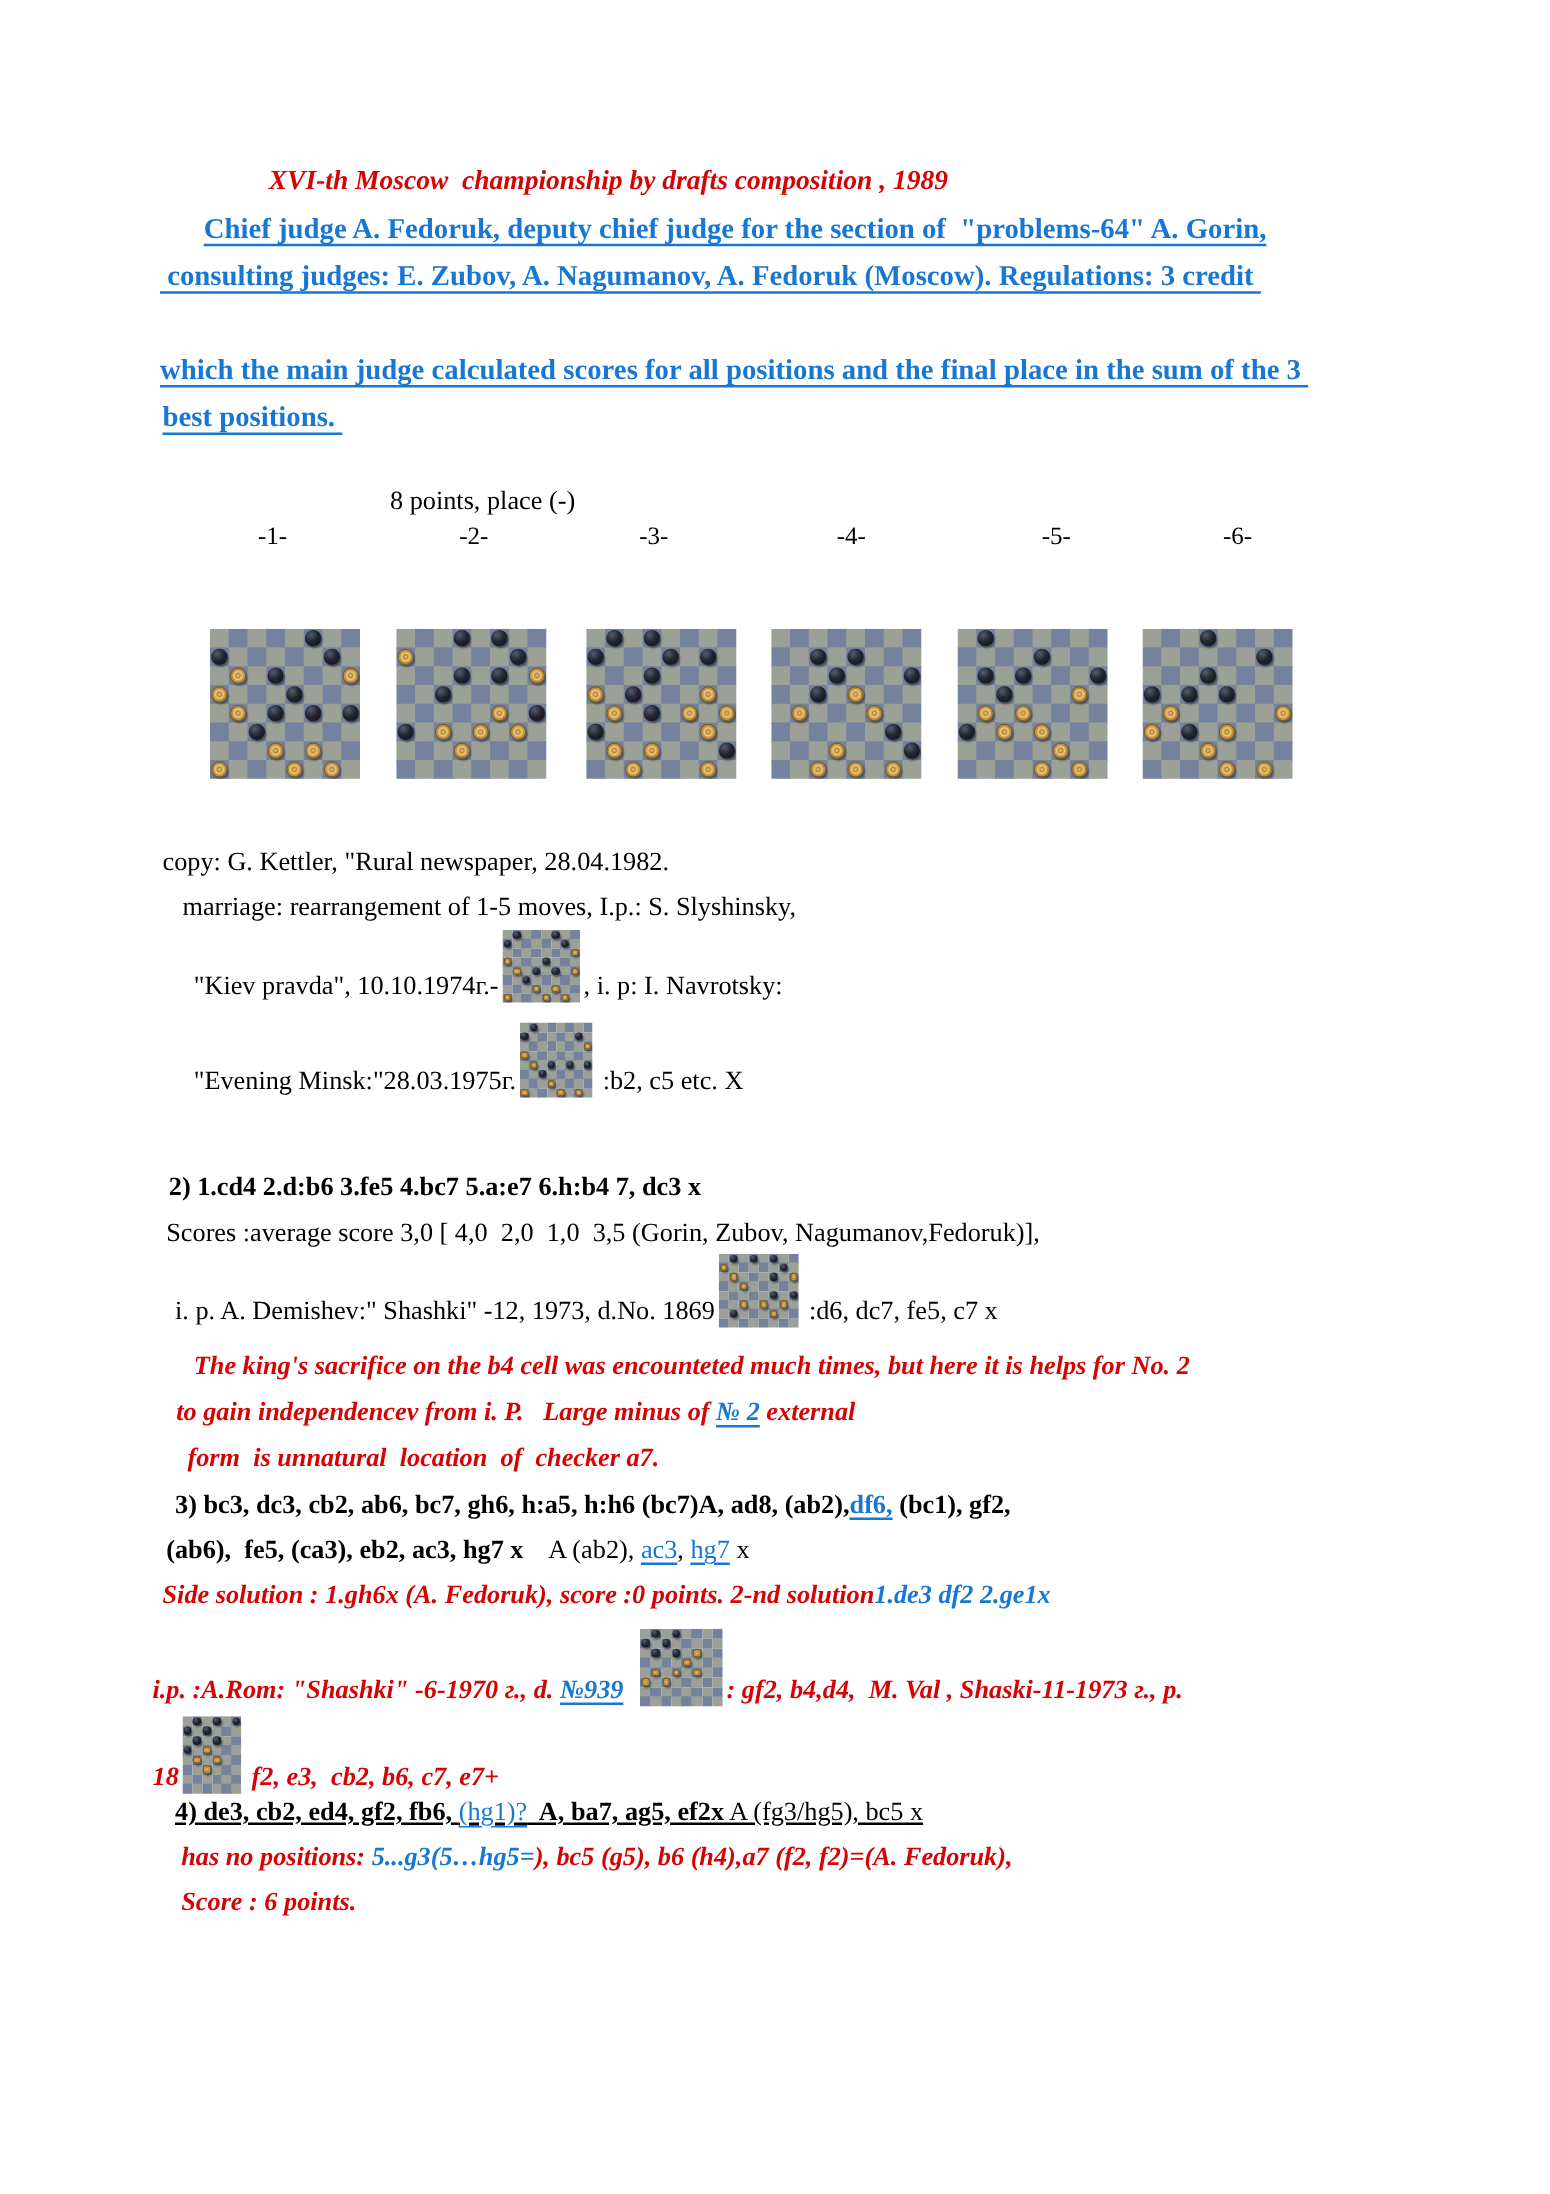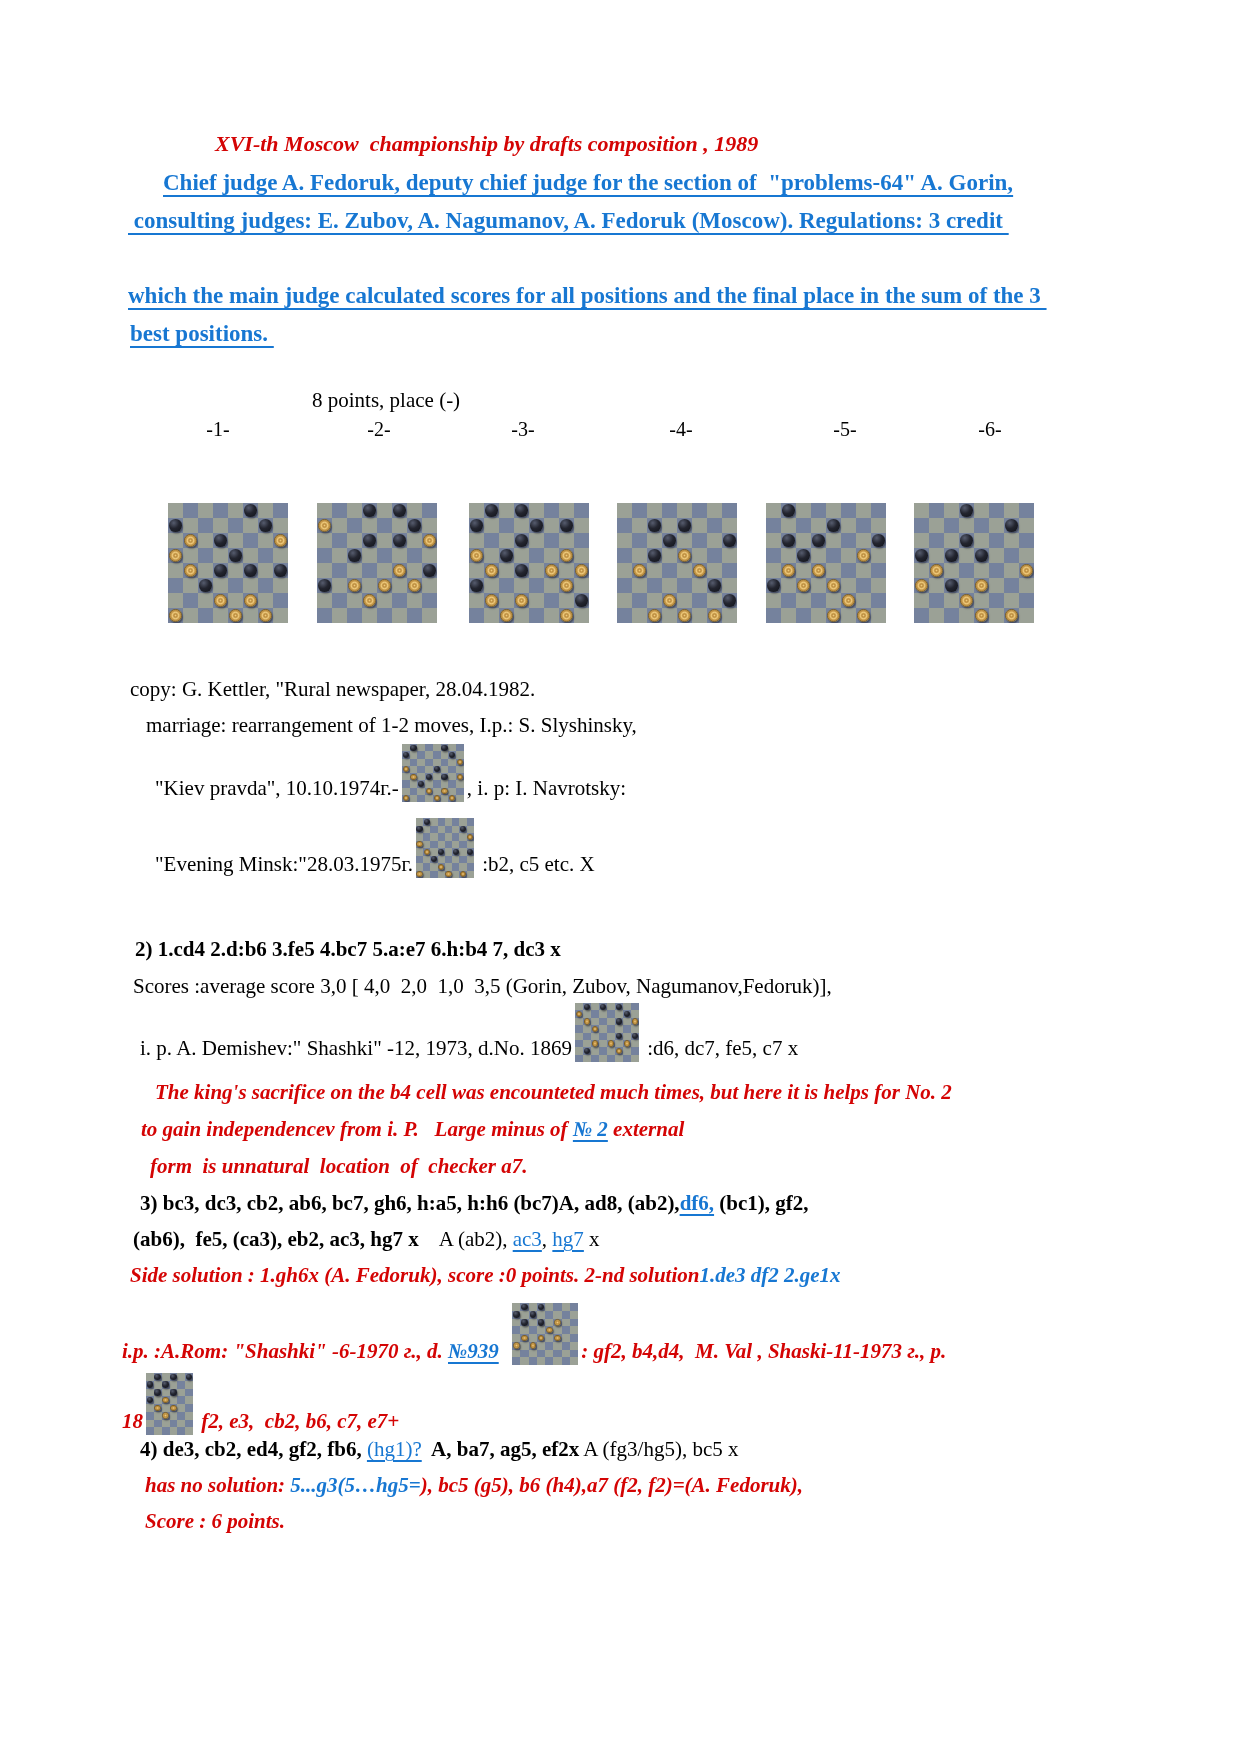--- a/index.html
+++ b/index.html
@@ -41,21 +41,21 @@
 
   #s1l1{left:135px;top:639px;} #s1l2{left:130px;top:676px;} #s1l3{left:146px;top:712px;}
   #rowKiev{left:155px;top:742px;height:60px;}
   #rowMinsk{left:155px;top:816px;height:62px;}
   #s2l1{left:135px;top:936px;} #s2l2{left:133px;top:973px;}
   #rowShashki{left:140px;top:1000px;height:62px;}
   #red1{left:155px;top:1079px;} #red2{left:141px;top:1116px;} #red3{left:150px;top:1153px;}
   #s3l1{left:140px;top:1190px;} #s3l2{left:133px;top:1226px;} #s3l3{left:130px;top:1262px;}
   #rowRom{left:122px;top:1301px;height:64px;}
   #rowP18{left:122px;top:1371px;height:64px;}
-  #s4l1{left:140px;top:1436px;} #s4l2{left:145px;top:1472px;} #s4l3{left:145px;top:1508px;}
+  #s4l1{left:140px;top:1436px;text-decoration:underline;} #s4l2{left:145px;top:1472px;} #s4l3{left:145px;top:1508px;}
 </style>
 </head>
 <body>
 
 <div id="page">
 
   <div id="title" class="abs">XVI-th Moscow  championship by drafts composition , 1989</div>
 
   <div id="hl0" class="hline">Chief judge A. Fedoruk, deputy chief judge for the section of  "problems-64" A. Gorin,</div>
   <div id="hl1" class="hline"> consulting judges: E. Zubov, A. Nagumanov, A. Fedoruk (Moscow). Regulations: 3 credit </div>
@@ -558,21 +558,21 @@
       <div class="pc pc-w" style="left: 16.2px; top: 61.2px; width: 12.6px; height: 12.6px;"></div>
       <div class="pc pc-w" style="left: 106.2px; top: 61.2px; width: 12.6px; height: 12.6px;"></div>
       <div class="pc pc-w" style="left: 1.2px; top: 76.2px; width: 12.6px; height: 12.6px;"></div>
       <div class="pc pc-w" style="left: 61.2px; top: 76.2px; width: 12.6px; height: 12.6px;"></div>
       <div class="pc pc-w" style="left: 46.2px; top: 91.2px; width: 12.6px; height: 12.6px;"></div>
       <div class="pc pc-w" style="left: 61.2px; top: 106.2px; width: 12.6px; height: 12.6px;"></div>
       <div class="pc pc-w" style="left: 91.2px; top: 106.2px; width: 12.6px; height: 12.6px;"></div>
     </div>
 
   <div id="s1l2" class="ln"><span class="sg-n">copy: G. Kettler, "Rural newspaper, 28.04.1982.</span></div>
-  <div id="s1l3" class="ln"><span class="sg-n">marriage: rearrangement of 1-2 moves, I.p.: S. Slyshinsky,</span></div>
+  <div id="s1l3" class="ln"><span class="sg-n">marriage: rearrangement of 1-5 moves, I.p.: S. Slyshinsky,</span></div>
 
   <div id="rowKiev" class="ln ln-flex">
     <span><span class="sg-n">"Kiev pravda", 10.10.1974г.-</span></span>
     <div class="board board-inline" style="width: 62px; height: 58px;"><div class="sq sq-l" style="left: 0px; top: 0px; width: 8.25px; height: 7.75px;"></div><div class="sq sq-d" style="left: 7.75px; top: 0px; width: 8.25px; height: 7.75px;"></div><div class="sq sq-l" style="left: 15.5px; top: 0px; width: 8.25px; height: 7.75px;"></div><div class="sq sq-d" style="left: 23.25px; top: 0px; width: 8.25px; height: 7.75px;"></div><div class="sq sq-l" style="left: 31px; top: 0px; width: 8.25px; height: 7.75px;"></div><div class="sq sq-d" style="left: 38.75px; top: 0px; width: 8.25px; height: 7.75px;"></div><div class="sq sq-l" style="left: 46.5px; top: 0px; width: 8.25px; height: 7.75px;"></div><div class="sq sq-d" style="left: 54.25px; top: 0px; width: 8.25px; height: 7.75px;"></div><div class="sq sq-d" style="left: 0px; top: 7.25px; width: 8.25px; height: 7.75px;"></div><div class="sq sq-l" style="left: 7.75px; top: 7.25px; width: 8.25px; height: 7.75px;"></div><div class="sq sq-d" style="left: 15.5px; top: 7.25px; width: 8.25px; height: 7.75px;"></div><div class="sq sq-l" style="left: 23.25px; top: 7.25px; width: 8.25px; height: 7.75px;"></div><div class="sq sq-d" style="left: 31px; top: 7.25px; width: 8.25px; height: 7.75px;"></div><div class="sq sq-l" style="left: 38.75px; top: 7.25px; width: 8.25px; height: 7.75px;"></div><div class="sq sq-d" style="left: 46.5px; top: 7.25px; width: 8.25px; height: 7.75px;"></div><div class="sq sq-l" style="left: 54.25px; top: 7.25px; width: 8.25px; height: 7.75px;"></div><div class="sq sq-l" style="left: 0px; top: 14.5px; width: 8.25px; height: 7.75px;"></div><div class="sq sq-d" style="left: 7.75px; top: 14.5px; width: 8.25px; height: 7.75px;"></div><div class="sq sq-l" style="left: 15.5px; top: 14.5px; width: 8.25px; height: 7.75px;"></div><div class="sq sq-d" style="left: 23.25px; top: 14.5px; width: 8.25px; height: 7.75px;"></div><div class="sq sq-l" style="left: 31px; top: 14.5px; width: 8.25px; height: 7.75px;"></div><div class="sq sq-d" style="left: 38.75px; top: 14.5px; width: 8.25px; height: 7.75px;"></div><div class="sq sq-l" style="left: 46.5px; top: 14.5px; width: 8.25px; height: 7.75px;"></div><div class="sq sq-d" style="left: 54.25px; top: 14.5px; width: 8.25px; height: 7.75px;"></div><div class="sq sq-d" style="left: 0px; top: 21.75px; width: 8.25px; height: 7.75px;"></div><div class="sq sq-l" style="left: 7.75px; top: 21.75px; width: 8.25px; height: 7.75px;"></div><div class="sq sq-d" style="left: 15.5px; top: 21.75px; width: 8.25px; height: 7.75px;"></div><div class="sq sq-l" style="left: 23.25px; top: 21.75px; width: 8.25px; height: 7.75px;"></div><div class="sq sq-d" style="left: 31px; top: 21.75px; width: 8.25px; height: 7.75px;"></div><div class="sq sq-l" style="left: 38.75px; top: 21.75px; width: 8.25px; height: 7.75px;"></div><div class="sq sq-d" style="left: 46.5px; top: 21.75px; width: 8.25px; height: 7.75px;"></div><div class="sq sq-l" style="left: 54.25px; top: 21.75px; width: 8.25px; height: 7.75px;"></div><div class="sq sq-l" style="left: 0px; top: 29px; width: 8.25px; height: 7.75px;"></div><div class="sq sq-d" style="left: 7.75px; top: 29px; width: 8.25px; height: 7.75px;"></div><div class="sq sq-l" style="left: 15.5px; top: 29px; width: 8.25px; height: 7.75px;"></div><div class="sq sq-d" style="left: 23.25px; top: 29px; width: 8.25px; height: 7.75px;"></div><div class="sq sq-l" style="left: 31px; top: 29px; width: 8.25px; height: 7.75px;"></div><div class="sq sq-d" style="left: 38.75px; top: 29px; width: 8.25px; height: 7.75px;"></div><div class="sq sq-l" style="left: 46.5px; top: 29px; width: 8.25px; height: 7.75px;"></div><div class="sq sq-d" style="left: 54.25px; top: 29px; width: 8.25px; height: 7.75px;"></div><div class="sq sq-d" style="left: 0px; top: 36.25px; width: 8.25px; height: 7.75px;"></div><div class="sq sq-l" style="left: 7.75px; top: 36.25px; width: 8.25px; height: 7.75px;"></div><div class="sq sq-d" style="left: 15.5px; top: 36.25px; width: 8.25px; height: 7.75px;"></div><div class="sq sq-l" style="left: 23.25px; top: 36.25px; width: 8.25px; height: 7.75px;"></div><div class="sq sq-d" style="left: 31px; top: 36.25px; width: 8.25px; height: 7.75px;"></div><div class="sq sq-l" style="left: 38.75px; top: 36.25px; width: 8.25px; height: 7.75px;"></div><div class="sq sq-d" style="left: 46.5px; top: 36.25px; width: 8.25px; height: 7.75px;"></div><div class="sq sq-l" style="left: 54.25px; top: 36.25px; width: 8.25px; height: 7.75px;"></div><div class="sq sq-l" style="left: 0px; top: 43.5px; width: 8.25px; height: 7.75px;"></div><div class="sq sq-d" style="left: 7.75px; top: 43.5px; width: 8.25px; height: 7.75px;"></div><div class="sq sq-l" style="left: 15.5px; top: 43.5px; width: 8.25px; height: 7.75px;"></div><div class="sq sq-d" style="left: 23.25px; top: 43.5px; width: 8.25px; height: 7.75px;"></div><div class="sq sq-l" style="left: 31px; top: 43.5px; width: 8.25px; height: 7.75px;"></div><div class="sq sq-d" style="left: 38.75px; top: 43.5px; width: 8.25px; height: 7.75px;"></div><div class="sq sq-l" style="left: 46.5px; top: 43.5px; width: 8.25px; height: 7.75px;"></div><div class="sq sq-d" style="left: 54.25px; top: 43.5px; width: 8.25px; height: 7.75px;"></div><div class="sq sq-d" style="left: 0px; top: 50.75px; width: 8.25px; height: 7.75px;"></div><div class="sq sq-l" style="left: 7.75px; top: 50.75px; width: 8.25px; height: 7.75px;"></div><div class="sq sq-d" style="left: 15.5px; top: 50.75px; width: 8.25px; height: 7.75px;"></div><div class="sq sq-l" style="left: 23.25px; top: 50.75px; width: 8.25px; height: 7.75px;"></div><div class="sq sq-d" style="left: 31px; top: 50.75px; width: 8.25px; height: 7.75px;"></div><div class="sq sq-l" style="left: 38.75px; top: 50.75px; width: 8.25px; height: 7.75px;"></div><div class="sq sq-d" style="left: 46.5px; top: 50.75px; width: 8.25px; height: 7.75px;"></div><div class="sq sq-l" style="left: 54.25px; top: 50.75px; width: 8.25px; height: 7.75px;"></div><div class="pc pc-b" style="left: 8.58px; top: 0.58px; width: 6.09px; height: 6.09px;"></div><div class="pc pc-b" style="left: 39.58px; top: 0.58px; width: 6.09px; height: 6.09px;"></div><div class="pc pc-b" style="left: 0.83px; top: 7.83px; width: 6.09px; height: 6.09px;"></div><div class="pc pc-b" style="left: 47.33px; top: 7.83px; width: 6.09px; height: 6.09px;"></div><div class="pc pc-b" style="left: 31.83px; top: 22.33px; width: 6.09px; height: 6.09px;"></div><div class="pc pc-b" style="left: 24.08px; top: 29.58px; width: 6.09px; height: 6.09px;"></div><div class="pc pc-b" style="left: 39.58px; top: 29.58px; width: 6.09px; height: 6.09px;"></div><div class="pc pc-b" style="left: 16.33px; top: 36.83px; width: 6.09px; height: 6.09px;"></div><div class="pc pc-w" style="left: 55.08px; top: 15.08px; width: 6.09px; height: 6.09px;"></div><div class="pc pc-w" style="left: 0.83px; top: 22.33px; width: 6.09px; height: 6.09px;"></div><div class="pc pc-w" style="left: 8.58px; top: 29.58px; width: 6.09px; height: 6.09px;"></div><div class="pc pc-w" style="left: 55.08px; top: 29.58px; width: 6.09px; height: 6.09px;"></div><div class="pc pc-w" style="left: 24.08px; top: 44.08px; width: 6.09px; height: 6.09px;"></div><div class="pc pc-w" style="left: 39.58px; top: 44.08px; width: 6.09px; height: 6.09px;"></div><div class="pc pc-w" style="left: 0.83px; top: 51.33px; width: 6.09px; height: 6.09px;"></div><div class="pc pc-w" style="left: 31.83px; top: 51.33px; width: 6.09px; height: 6.09px;"></div><div class="pc pc-w" style="left: 47.33px; top: 51.33px; width: 6.09px; height: 6.09px;"></div></div>
     <span><span class="sg-n">, i. p: I. Navrotsky:</span></span>
   </div>
 
   <div id="rowMinsk" class="ln ln-flex">
     <span><span class="sg-n">"Evening Minsk:"28.03.1975г.</span></span>
     <div class="board board-inline" style="width: 58px; height: 60px;"><div class="sq sq-l" style="left: 0px; top: 0px; width: 7.75px; height: 8px;"></div><div class="sq sq-d" style="left: 7.25px; top: 0px; width: 7.75px; height: 8px;"></div><div class="sq sq-l" style="left: 14.5px; top: 0px; width: 7.75px; height: 8px;"></div><div class="sq sq-d" style="left: 21.75px; top: 0px; width: 7.75px; height: 8px;"></div><div class="sq sq-l" style="left: 29px; top: 0px; width: 7.75px; height: 8px;"></div><div class="sq sq-d" style="left: 36.25px; top: 0px; width: 7.75px; height: 8px;"></div><div class="sq sq-l" style="left: 43.5px; top: 0px; width: 7.75px; height: 8px;"></div><div class="sq sq-d" style="left: 50.75px; top: 0px; width: 7.75px; height: 8px;"></div><div class="sq sq-d" style="left: 0px; top: 7.5px; width: 7.75px; height: 8px;"></div><div class="sq sq-l" style="left: 7.25px; top: 7.5px; width: 7.75px; height: 8px;"></div><div class="sq sq-d" style="left: 14.5px; top: 7.5px; width: 7.75px; height: 8px;"></div><div class="sq sq-l" style="left: 21.75px; top: 7.5px; width: 7.75px; height: 8px;"></div><div class="sq sq-d" style="left: 29px; top: 7.5px; width: 7.75px; height: 8px;"></div><div class="sq sq-l" style="left: 36.25px; top: 7.5px; width: 7.75px; height: 8px;"></div><div class="sq sq-d" style="left: 43.5px; top: 7.5px; width: 7.75px; height: 8px;"></div><div class="sq sq-l" style="left: 50.75px; top: 7.5px; width: 7.75px; height: 8px;"></div><div class="sq sq-l" style="left: 0px; top: 15px; width: 7.75px; height: 8px;"></div><div class="sq sq-d" style="left: 7.25px; top: 15px; width: 7.75px; height: 8px;"></div><div class="sq sq-l" style="left: 14.5px; top: 15px; width: 7.75px; height: 8px;"></div><div class="sq sq-d" style="left: 21.75px; top: 15px; width: 7.75px; height: 8px;"></div><div class="sq sq-l" style="left: 29px; top: 15px; width: 7.75px; height: 8px;"></div><div class="sq sq-d" style="left: 36.25px; top: 15px; width: 7.75px; height: 8px;"></div><div class="sq sq-l" style="left: 43.5px; top: 15px; width: 7.75px; height: 8px;"></div><div class="sq sq-d" style="left: 50.75px; top: 15px; width: 7.75px; height: 8px;"></div><div class="sq sq-d" style="left: 0px; top: 22.5px; width: 7.75px; height: 8px;"></div><div class="sq sq-l" style="left: 7.25px; top: 22.5px; width: 7.75px; height: 8px;"></div><div class="sq sq-d" style="left: 14.5px; top: 22.5px; width: 7.75px; height: 8px;"></div><div class="sq sq-l" style="left: 21.75px; top: 22.5px; width: 7.75px; height: 8px;"></div><div class="sq sq-d" style="left: 29px; top: 22.5px; width: 7.75px; height: 8px;"></div><div class="sq sq-l" style="left: 36.25px; top: 22.5px; width: 7.75px; height: 8px;"></div><div class="sq sq-d" style="left: 43.5px; top: 22.5px; width: 7.75px; height: 8px;"></div><div class="sq sq-l" style="left: 50.75px; top: 22.5px; width: 7.75px; height: 8px;"></div><div class="sq sq-l" style="left: 0px; top: 30px; width: 7.75px; height: 8px;"></div><div class="sq sq-d" style="left: 7.25px; top: 30px; width: 7.75px; height: 8px;"></div><div class="sq sq-l" style="left: 14.5px; top: 30px; width: 7.75px; height: 8px;"></div><div class="sq sq-d" style="left: 21.75px; top: 30px; width: 7.75px; height: 8px;"></div><div class="sq sq-l" style="left: 29px; top: 30px; width: 7.75px; height: 8px;"></div><div class="sq sq-d" style="left: 36.25px; top: 30px; width: 7.75px; height: 8px;"></div><div class="sq sq-l" style="left: 43.5px; top: 30px; width: 7.75px; height: 8px;"></div><div class="sq sq-d" style="left: 50.75px; top: 30px; width: 7.75px; height: 8px;"></div><div class="sq sq-d" style="left: 0px; top: 37.5px; width: 7.75px; height: 8px;"></div><div class="sq sq-l" style="left: 7.25px; top: 37.5px; width: 7.75px; height: 8px;"></div><div class="sq sq-d" style="left: 14.5px; top: 37.5px; width: 7.75px; height: 8px;"></div><div class="sq sq-l" style="left: 21.75px; top: 37.5px; width: 7.75px; height: 8px;"></div><div class="sq sq-d" style="left: 29px; top: 37.5px; width: 7.75px; height: 8px;"></div><div class="sq sq-l" style="left: 36.25px; top: 37.5px; width: 7.75px; height: 8px;"></div><div class="sq sq-d" style="left: 43.5px; top: 37.5px; width: 7.75px; height: 8px;"></div><div class="sq sq-l" style="left: 50.75px; top: 37.5px; width: 7.75px; height: 8px;"></div><div class="sq sq-l" style="left: 0px; top: 45px; width: 7.75px; height: 8px;"></div><div class="sq sq-d" style="left: 7.25px; top: 45px; width: 7.75px; height: 8px;"></div><div class="sq sq-l" style="left: 14.5px; top: 45px; width: 7.75px; height: 8px;"></div><div class="sq sq-d" style="left: 21.75px; top: 45px; width: 7.75px; height: 8px;"></div><div class="sq sq-l" style="left: 29px; top: 45px; width: 7.75px; height: 8px;"></div><div class="sq sq-d" style="left: 36.25px; top: 45px; width: 7.75px; height: 8px;"></div><div class="sq sq-l" style="left: 43.5px; top: 45px; width: 7.75px; height: 8px;"></div><div class="sq sq-d" style="left: 50.75px; top: 45px; width: 7.75px; height: 8px;"></div><div class="sq sq-d" style="left: 0px; top: 52.5px; width: 7.75px; height: 8px;"></div><div class="sq sq-l" style="left: 7.25px; top: 52.5px; width: 7.75px; height: 8px;"></div><div class="sq sq-d" style="left: 14.5px; top: 52.5px; width: 7.75px; height: 8px;"></div><div class="sq sq-l" style="left: 21.75px; top: 52.5px; width: 7.75px; height: 8px;"></div><div class="sq sq-d" style="left: 29px; top: 52.5px; width: 7.75px; height: 8px;"></div><div class="sq sq-l" style="left: 36.25px; top: 52.5px; width: 7.75px; height: 8px;"></div><div class="sq sq-d" style="left: 43.5px; top: 52.5px; width: 7.75px; height: 8px;"></div><div class="sq sq-l" style="left: 50.75px; top: 52.5px; width: 7.75px; height: 8px;"></div><div class="pc pc-b" style="left: 7.83px; top: 0.705px; width: 6.09px; height: 6.09px;"></div><div class="pc pc-b" style="left: 0.58px; top: 8.205px; width: 6.09px; height: 6.09px;"></div><div class="pc pc-b" style="left: 44.08px; top: 8.205px; width: 6.09px; height: 6.09px;"></div><div class="pc pc-b" style="left: 22.33px; top: 30.705px; width: 6.09px; height: 6.09px;"></div><div class="pc pc-b" style="left: 36.83px; top: 30.705px; width: 6.09px; height: 6.09px;"></div><div class="pc pc-b" style="left: 51.33px; top: 30.705px; width: 6.09px; height: 6.09px;"></div><div class="pc pc-b" style="left: 15.08px; top: 38.205px; width: 6.09px; height: 6.09px;"></div><div class="pc pc-w" style="left: 51.33px; top: 15.705px; width: 6.09px; height: 6.09px;"></div><div class="pc pc-w" style="left: 0.58px; top: 23.205px; width: 6.09px; height: 6.09px;"></div><div class="pc pc-w" style="left: 7.83px; top: 30.705px; width: 6.09px; height: 6.09px;"></div><div class="pc pc-w" style="left: 22.33px; top: 45.705px; width: 6.09px; height: 6.09px;"></div><div class="pc pc-w" style="left: 0.58px; top: 53.205px; width: 6.09px; height: 6.09px;"></div><div class="pc pc-w" style="left: 29.58px; top: 53.205px; width: 6.09px; height: 6.09px;"></div><div class="pc pc-w" style="left: 44.08px; top: 53.205px; width: 6.09px; height: 6.09px;"></div></div>
@@ -602,16 +602,16 @@
     <span><span class="sg-r">: gf2, b4,d4,  M. Val , Shaski-11-1973 г., p.</span></span>
   </div>
 
   <div id="rowP18" class="ln ln-flex">
     <span><span class="sg-r">18</span></span>
     <div class="board board-inline" style="width: 47px; height: 62px;"><div class="sq sq-l" style="left: 0px; top: 0px; width: 8.33333px; height: 8.25px;"></div><div class="sq sq-d" style="left: 7.83333px; top: 0px; width: 8.33333px; height: 8.25px;"></div><div class="sq sq-l" style="left: 15.6667px; top: 0px; width: 8.33333px; height: 8.25px;"></div><div class="sq sq-d" style="left: 23.5px; top: 0px; width: 8.33333px; height: 8.25px;"></div><div class="sq sq-l" style="left: 31.3333px; top: 0px; width: 8.33333px; height: 8.25px;"></div><div class="sq sq-d" style="left: 39.1667px; top: 0px; width: 8.33333px; height: 8.25px;"></div><div class="sq sq-d" style="left: 0px; top: 7.75px; width: 8.33333px; height: 8.25px;"></div><div class="sq sq-l" style="left: 7.83333px; top: 7.75px; width: 8.33333px; height: 8.25px;"></div><div class="sq sq-d" style="left: 15.6667px; top: 7.75px; width: 8.33333px; height: 8.25px;"></div><div class="sq sq-l" style="left: 23.5px; top: 7.75px; width: 8.33333px; height: 8.25px;"></div><div class="sq sq-d" style="left: 31.3333px; top: 7.75px; width: 8.33333px; height: 8.25px;"></div><div class="sq sq-l" style="left: 39.1667px; top: 7.75px; width: 8.33333px; height: 8.25px;"></div><div class="sq sq-l" style="left: 0px; top: 15.5px; width: 8.33333px; height: 8.25px;"></div><div class="sq sq-d" style="left: 7.83333px; top: 15.5px; width: 8.33333px; height: 8.25px;"></div><div class="sq sq-l" style="left: 15.6667px; top: 15.5px; width: 8.33333px; height: 8.25px;"></div><div class="sq sq-d" style="left: 23.5px; top: 15.5px; width: 8.33333px; height: 8.25px;"></div><div class="sq sq-l" style="left: 31.3333px; top: 15.5px; width: 8.33333px; height: 8.25px;"></div><div class="sq sq-d" style="left: 39.1667px; top: 15.5px; width: 8.33333px; height: 8.25px;"></div><div class="sq sq-d" style="left: 0px; top: 23.25px; width: 8.33333px; height: 8.25px;"></div><div class="sq sq-l" style="left: 7.83333px; top: 23.25px; width: 8.33333px; height: 8.25px;"></div><div class="sq sq-d" style="left: 15.6667px; top: 23.25px; width: 8.33333px; height: 8.25px;"></div><div class="sq sq-l" style="left: 23.5px; top: 23.25px; width: 8.33333px; height: 8.25px;"></div><div class="sq sq-d" style="left: 31.3333px; top: 23.25px; width: 8.33333px; height: 8.25px;"></div><div class="sq sq-l" style="left: 39.1667px; top: 23.25px; width: 8.33333px; height: 8.25px;"></div><div class="sq sq-l" style="left: 0px; top: 31px; width: 8.33333px; height: 8.25px;"></div><div class="sq sq-d" style="left: 7.83333px; top: 31px; width: 8.33333px; height: 8.25px;"></div><div class="sq sq-l" style="left: 15.6667px; top: 31px; width: 8.33333px; height: 8.25px;"></div><div class="sq sq-d" style="left: 23.5px; top: 31px; width: 8.33333px; height: 8.25px;"></div><div class="sq sq-l" style="left: 31.3333px; top: 31px; width: 8.33333px; height: 8.25px;"></div><div class="sq sq-d" style="left: 39.1667px; top: 31px; width: 8.33333px; height: 8.25px;"></div><div class="sq sq-d" style="left: 0px; top: 38.75px; width: 8.33333px; height: 8.25px;"></div><div class="sq sq-l" style="left: 7.83333px; top: 38.75px; width: 8.33333px; height: 8.25px;"></div><div class="sq sq-d" style="left: 15.6667px; top: 38.75px; width: 8.33333px; height: 8.25px;"></div><div class="sq sq-l" style="left: 23.5px; top: 38.75px; width: 8.33333px; height: 8.25px;"></div><div class="sq sq-d" style="left: 31.3333px; top: 38.75px; width: 8.33333px; height: 8.25px;"></div><div class="sq sq-l" style="left: 39.1667px; top: 38.75px; width: 8.33333px; height: 8.25px;"></div><div class="sq sq-l" style="left: 0px; top: 46.5px; width: 8.33333px; height: 8.25px;"></div><div class="sq sq-d" style="left: 7.83333px; top: 46.5px; width: 8.33333px; height: 8.25px;"></div><div class="sq sq-l" style="left: 15.6667px; top: 46.5px; width: 8.33333px; height: 8.25px;"></div><div class="sq sq-d" style="left: 23.5px; top: 46.5px; width: 8.33333px; height: 8.25px;"></div><div class="sq sq-l" style="left: 31.3333px; top: 46.5px; width: 8.33333px; height: 8.25px;"></div><div class="sq sq-d" style="left: 39.1667px; top: 46.5px; width: 8.33333px; height: 8.25px;"></div><div class="sq sq-d" style="left: 0px; top: 54.25px; width: 8.33333px; height: 8.25px;"></div><div class="sq sq-l" style="left: 7.83333px; top: 54.25px; width: 8.33333px; height: 8.25px;"></div><div class="sq sq-d" style="left: 15.6667px; top: 54.25px; width: 8.33333px; height: 8.25px;"></div><div class="sq sq-l" style="left: 23.5px; top: 54.25px; width: 8.33333px; height: 8.25px;"></div><div class="sq sq-d" style="left: 31.3333px; top: 54.25px; width: 8.33333px; height: 8.25px;"></div><div class="sq sq-l" style="left: 39.1667px; top: 54.25px; width: 8.33333px; height: 8.25px;"></div><div class="pc pc-b" style="left: 8.495px; top: 0.62px; width: 6.51px; height: 6.51px;"></div><div class="pc pc-b" style="left: 24.1617px; top: 0.62px; width: 6.51px; height: 6.51px;"></div><div class="pc pc-b" style="left: 39.8283px; top: 0.62px; width: 6.51px; height: 6.51px;"></div><div class="pc pc-b" style="left: 0.661667px; top: 8.37px; width: 6.51px; height: 6.51px;"></div><div class="pc pc-b" style="left: 16.3283px; top: 8.37px; width: 6.51px; height: 6.51px;"></div><div class="pc pc-b" style="left: 8.495px; top: 16.12px; width: 6.51px; height: 6.51px;"></div><div class="pc pc-b" style="left: 24.1617px; top: 16.12px; width: 6.51px; height: 6.51px;"></div><div class="pc pc-b" style="left: 0.661667px; top: 23.87px; width: 6.51px; height: 6.51px;"></div><div class="pc pc-w" style="left: 16.3283px; top: 23.87px; width: 6.51px; height: 6.51px;"></div><div class="pc pc-w" style="left: 8.495px; top: 31.62px; width: 6.51px; height: 6.51px;"></div><div class="pc pc-w" style="left: 24.1617px; top: 31.62px; width: 6.51px; height: 6.51px;"></div><div class="pc pc-w" style="left: 16.3283px; top: 39.37px; width: 6.51px; height: 6.51px;"></div></div>
     <span><span class="sg-r"> f2, e3,  cb2, b6, c7, e7+</span></span>
   </div>
 
   <div id="s4l1" class="ln"><span class="sg-k">4) de3, cb2, ed4, gf2, fb6, </span><span class="sg-bun">(hg1)?</span><span class="sg-k">  A, ba7, ag5, ef2x</span><span class="sg-n"> A (fg3/hg5), bc5 x</span></div>
-  <div id="s4l2" class="ln"><span class="sg-r">has no solution: </span><span class="sg-bi">5...g3(5…hg5=</span><span class="sg-r">), bc5 (g5), b6 (h4),a7 (f2, f2)=(A. Fedoruk),</span></div>
+  <div id="s4l2" class="ln"><span class="sg-r">has no positions: </span><span class="sg-bi">5...g3(5…hg5=</span><span class="sg-r">), bc5 (g5), b6 (h4),a7 (f2, f2)=(A. Fedoruk),</span></div>
   <div id="s4l3" class="ln"><span class="sg-r">Score : 6 points.</span></div>
 
 </div>
 
 </body></html>

